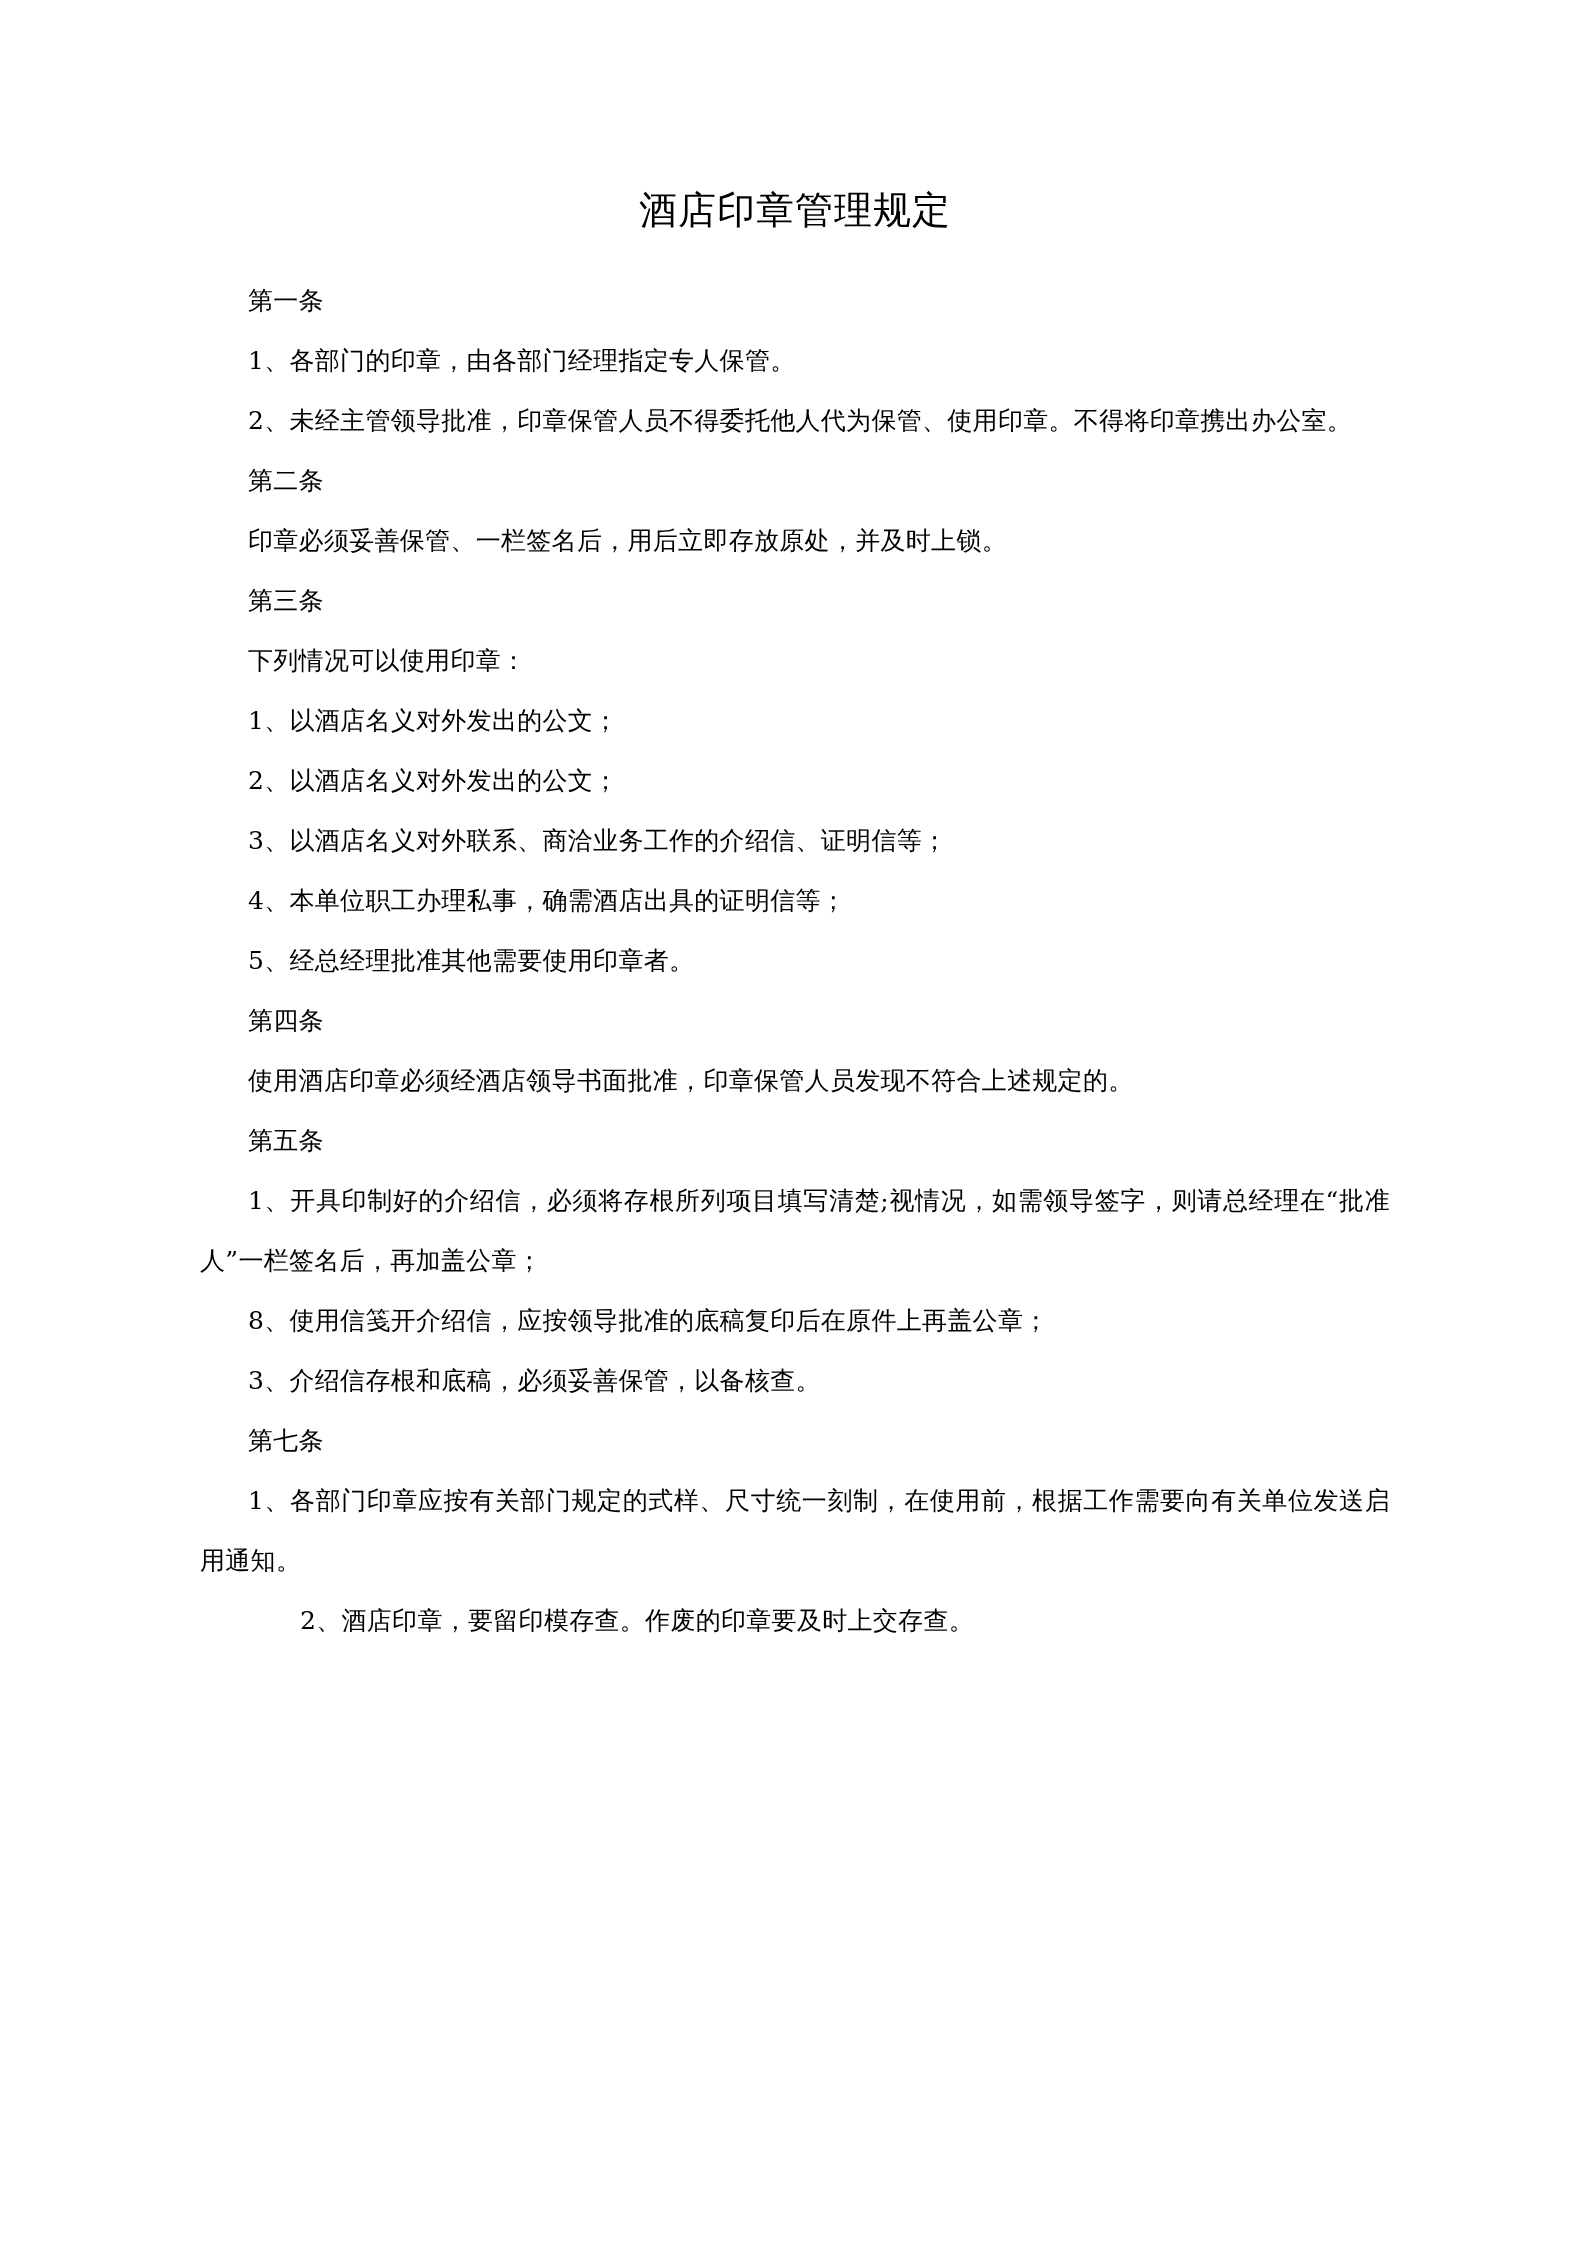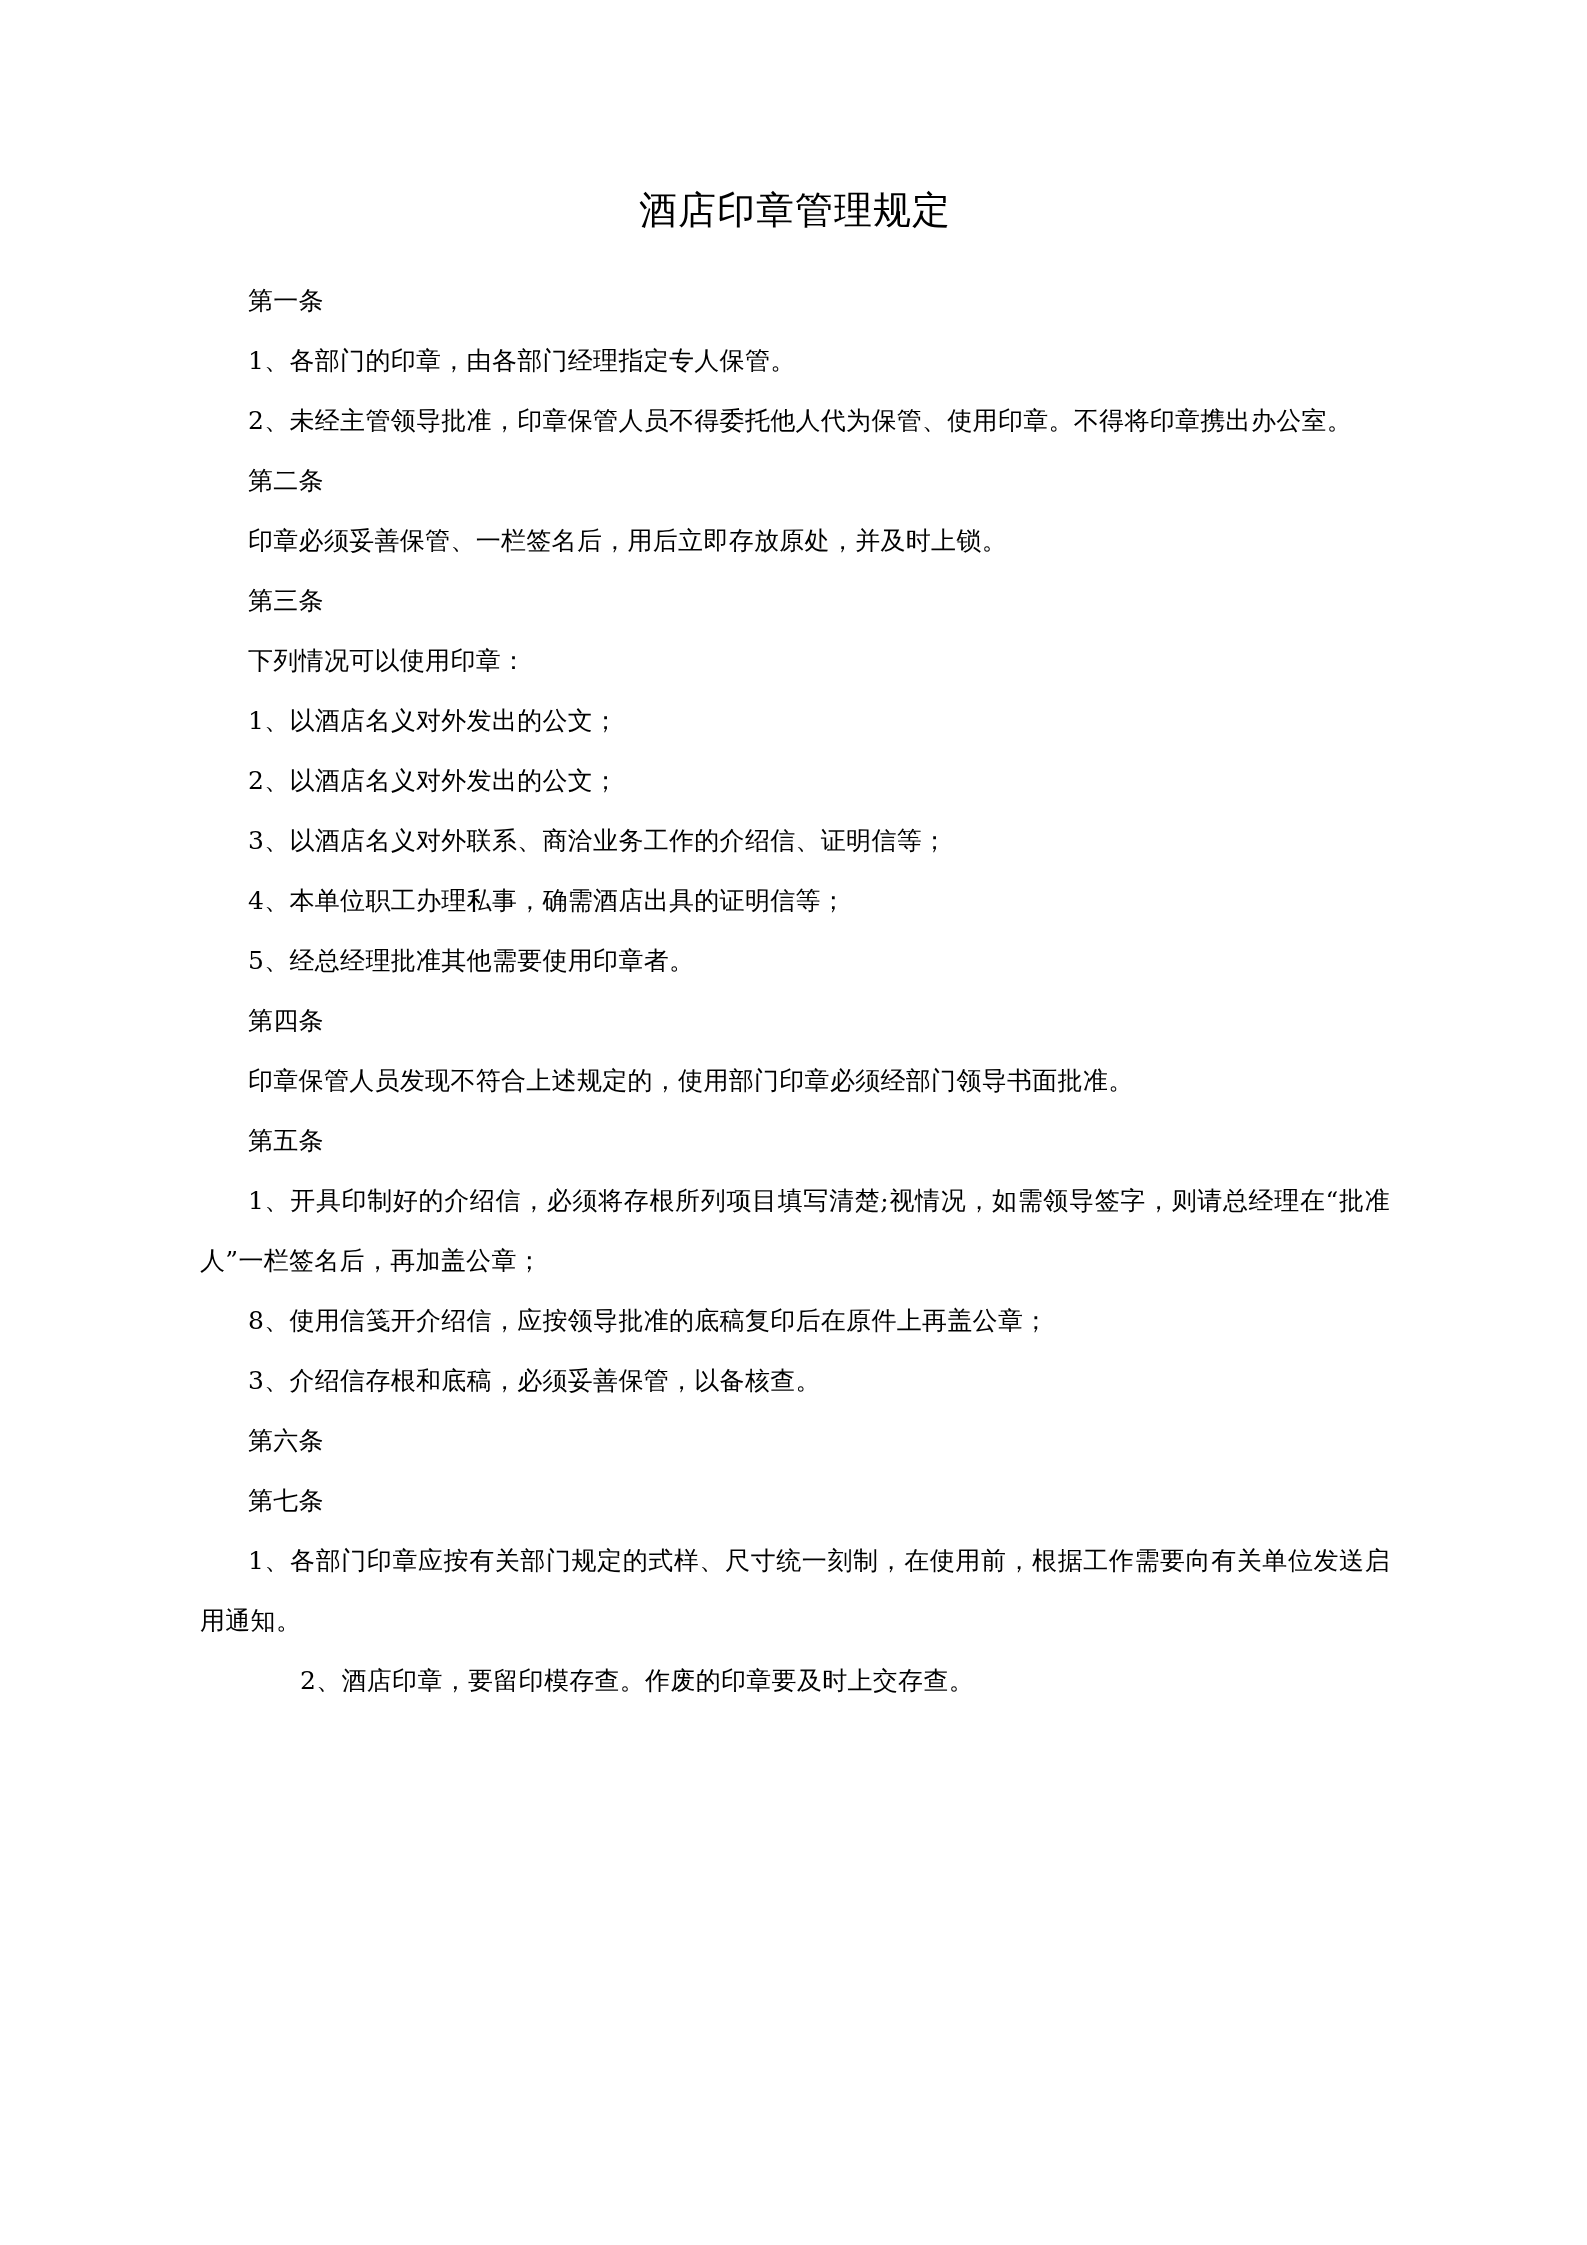--- a/index.html
+++ b/index.html
@@ -65,24 +65,23 @@
         <p class="para indent-1">第二条</p>
         <p class="para indent-1">印章必须妥善保管、一栏签名后，用后立即存放原处，并及时上锁。</p>
         <p class="para indent-1">第三条</p>
         <p class="para indent-1">下列情况可以使用印章：</p>
         <p class="para indent-1">1、以酒店名义对外发出的公文；</p>
         <p class="para indent-1">2、以酒店名义对外发出的公文；</p>
         <p class="para indent-1">3、以酒店名义对外联系、商洽业务工作的介绍信、证明信等；</p>
         <p class="para indent-1">4、本单位职工办理私事，确需酒店出具的证明信等；</p>
         <p class="para indent-1">5、经总经理批准其他需要使用印章者。</p>
         <p class="para indent-1">第四条</p>
-        <p class="para indent-1">印章保管人员发现不符合上述规定的，使用部门印章必须经部门领导书面批准。</p>
+        <p class="para indent-1">使用酒店印章必须经酒店领导书面批准，印章保管人员发现不符合上述规定的。</p>
         <p class="para indent-1">第五条</p>
         <p class="para indent-1">1、开具印制好的介绍信，必须将存根所列项目填写清楚;视情况，如需领导签字，则请总经理在“批准人”一栏签名后，再加盖公章；</p>
         <p class="para indent-1">8、使用信笺开介绍信，应按领导批准的底稿复印后在原件上再盖公章；</p>
         <p class="para indent-1">3、介绍信存根和底稿，必须妥善保管，以备核查。</p>
-        <p class="para indent-1">第六条</p>
         <p class="para indent-1">第七条</p>
         <p class="para indent-1">1、各部门印章应按有关部门规定的式样、尺寸统一刻制，在使用前，根据工作需要向有关单位发送启用通知。</p>
         <p class="para indent-2">2、酒店印章，要留印模存查。作废的印章要及时上交存查。</p>
       </div>
   </div>
 </div>
 
 </body></html>

